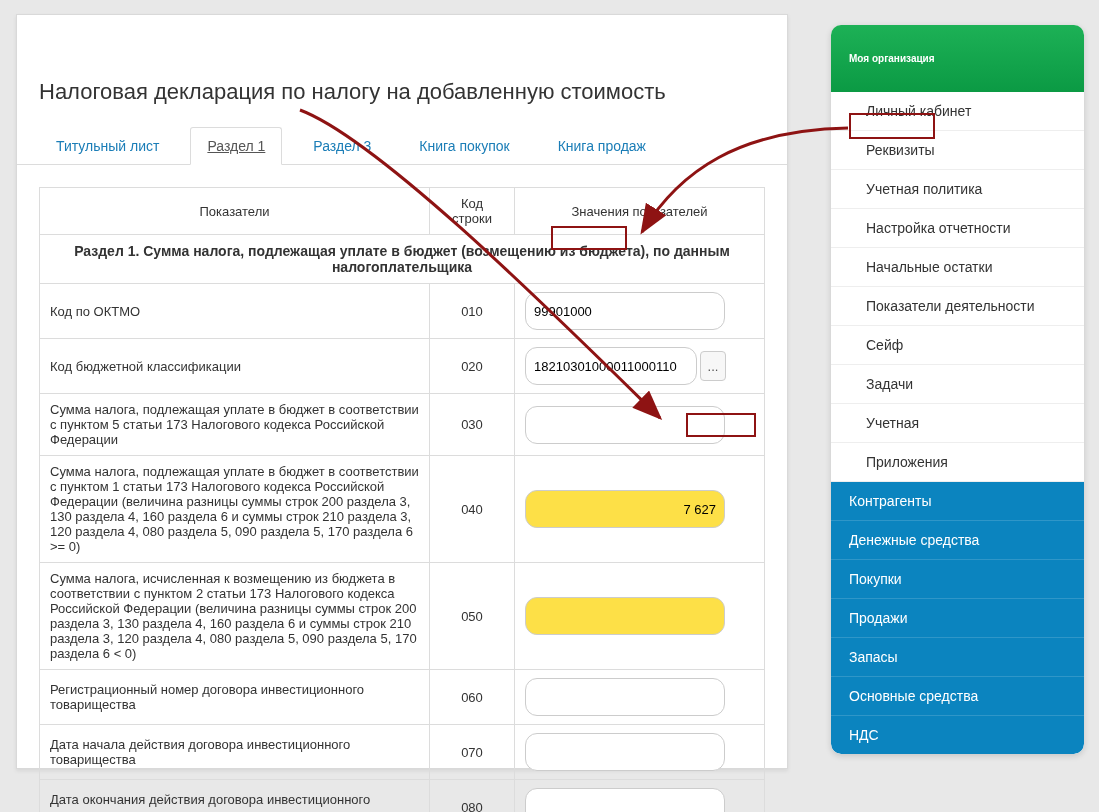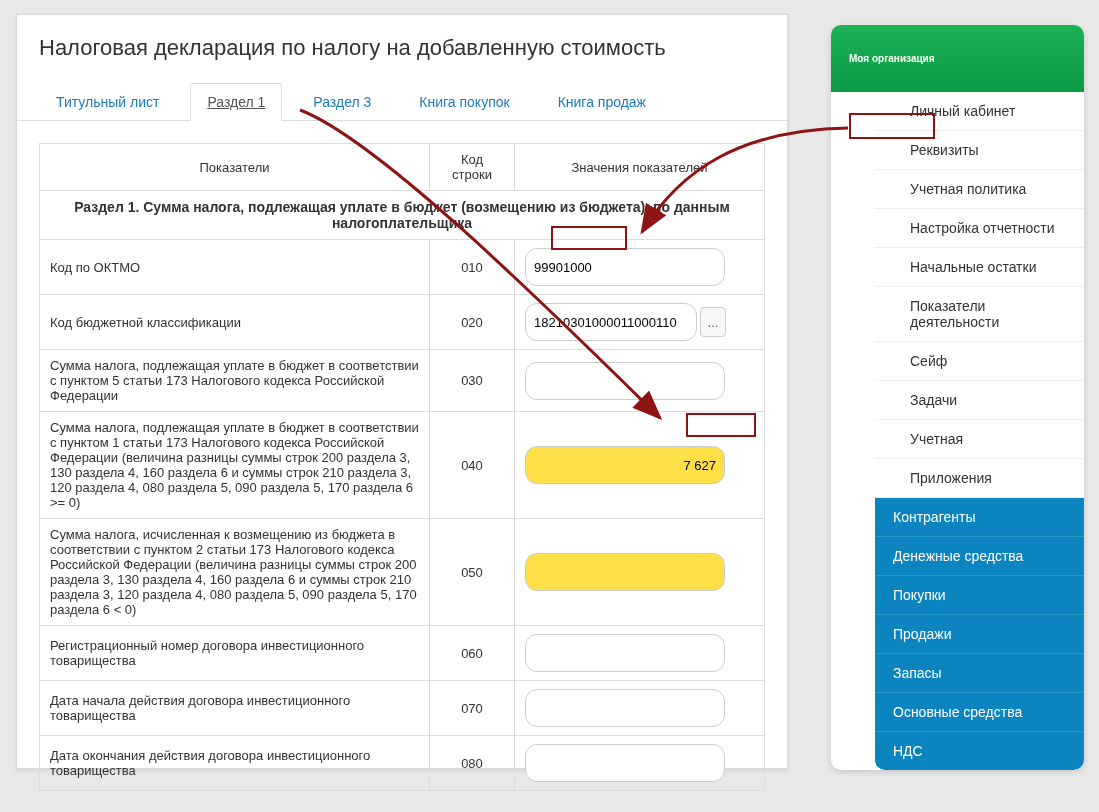--- a/index.html
+++ b/index.html
@@ -20,20 +20,21 @@
       height: 755px;
       background: #fff;
       border: 1px solid #d9d9d9;
       box-shadow: 0 2px 4px rgba(0,0,0,.08);
     }
     .page-title {
       font-size: 22px;
       font-weight: 400;
       color: #333;
       padding: 20px 22px 22px 22px;
+      margin-top: 44px;
     }
     .tabs {
       display: flex;
       border-bottom: 1px solid #dcdcdc;
       padding-left: 22px;
       gap: 14px;
     }
     .tab {
       padding: 10px 16px 10px;
       color: #1a7db7;
@@ -126,21 +127,20 @@
       font-size: 10px;
     }
     .sb-item {
       padding: 11px 18px;
       border-bottom: 1px solid #eee;
       color: #333;
       font-size: 14px;
       cursor: pointer;
       display: flex;
       align-items: center;
-      margin-left: 44px;
     }
     .sb-item.indent { padding-left: 35px; }
     .sb-item.blue {
       background: #0b84bf;
       color: #fff;
       border-bottom: 1px solid rgba(255,255,255,.15);
     }
     .sb-item.blue:last-child { border-bottom: none; border-radius: 0 0 10px 10px; }
 
     

